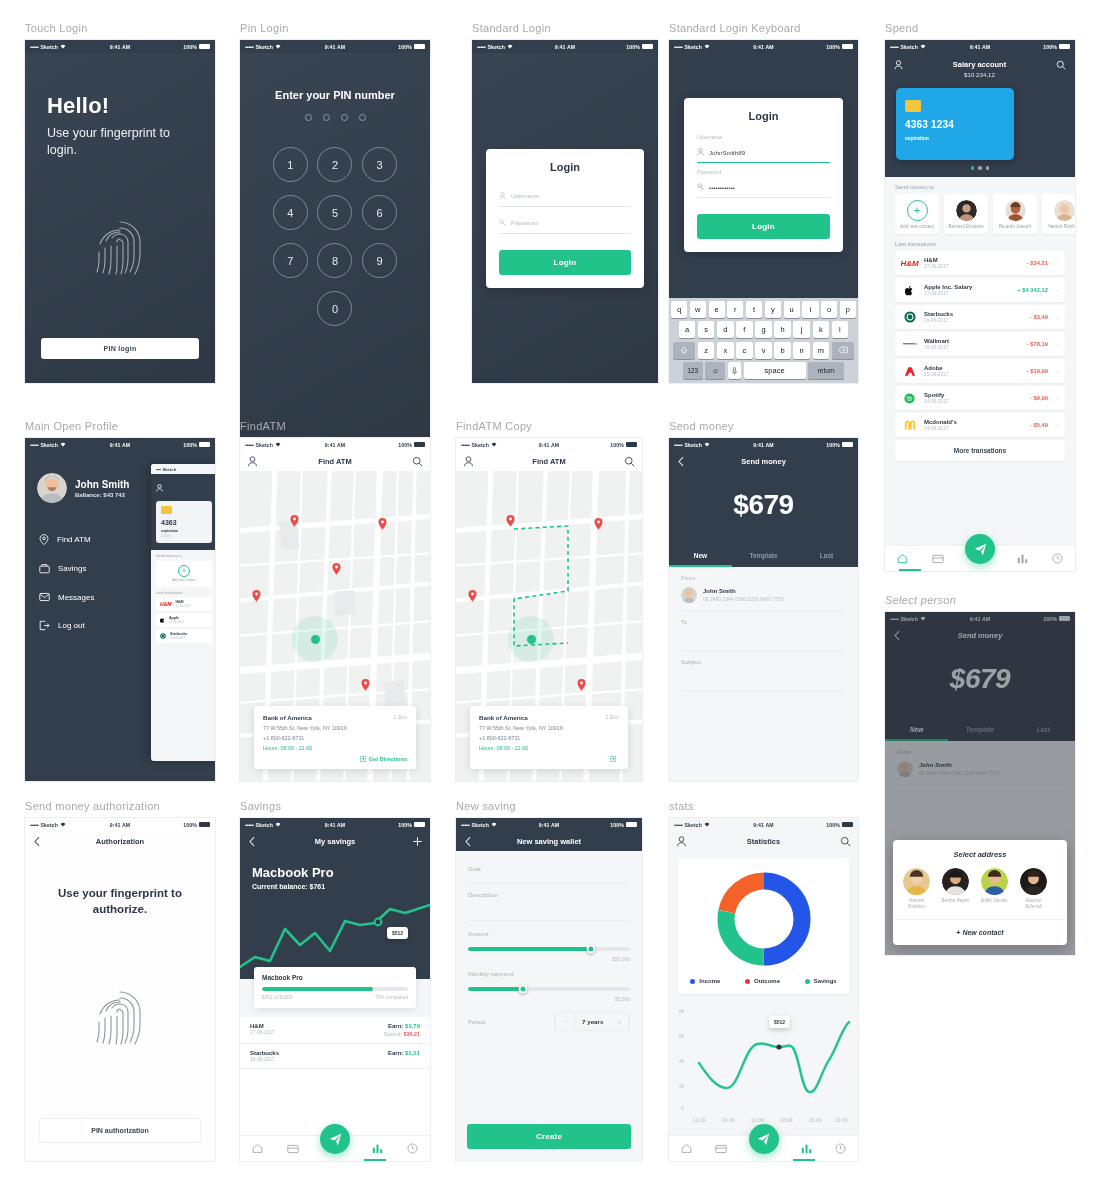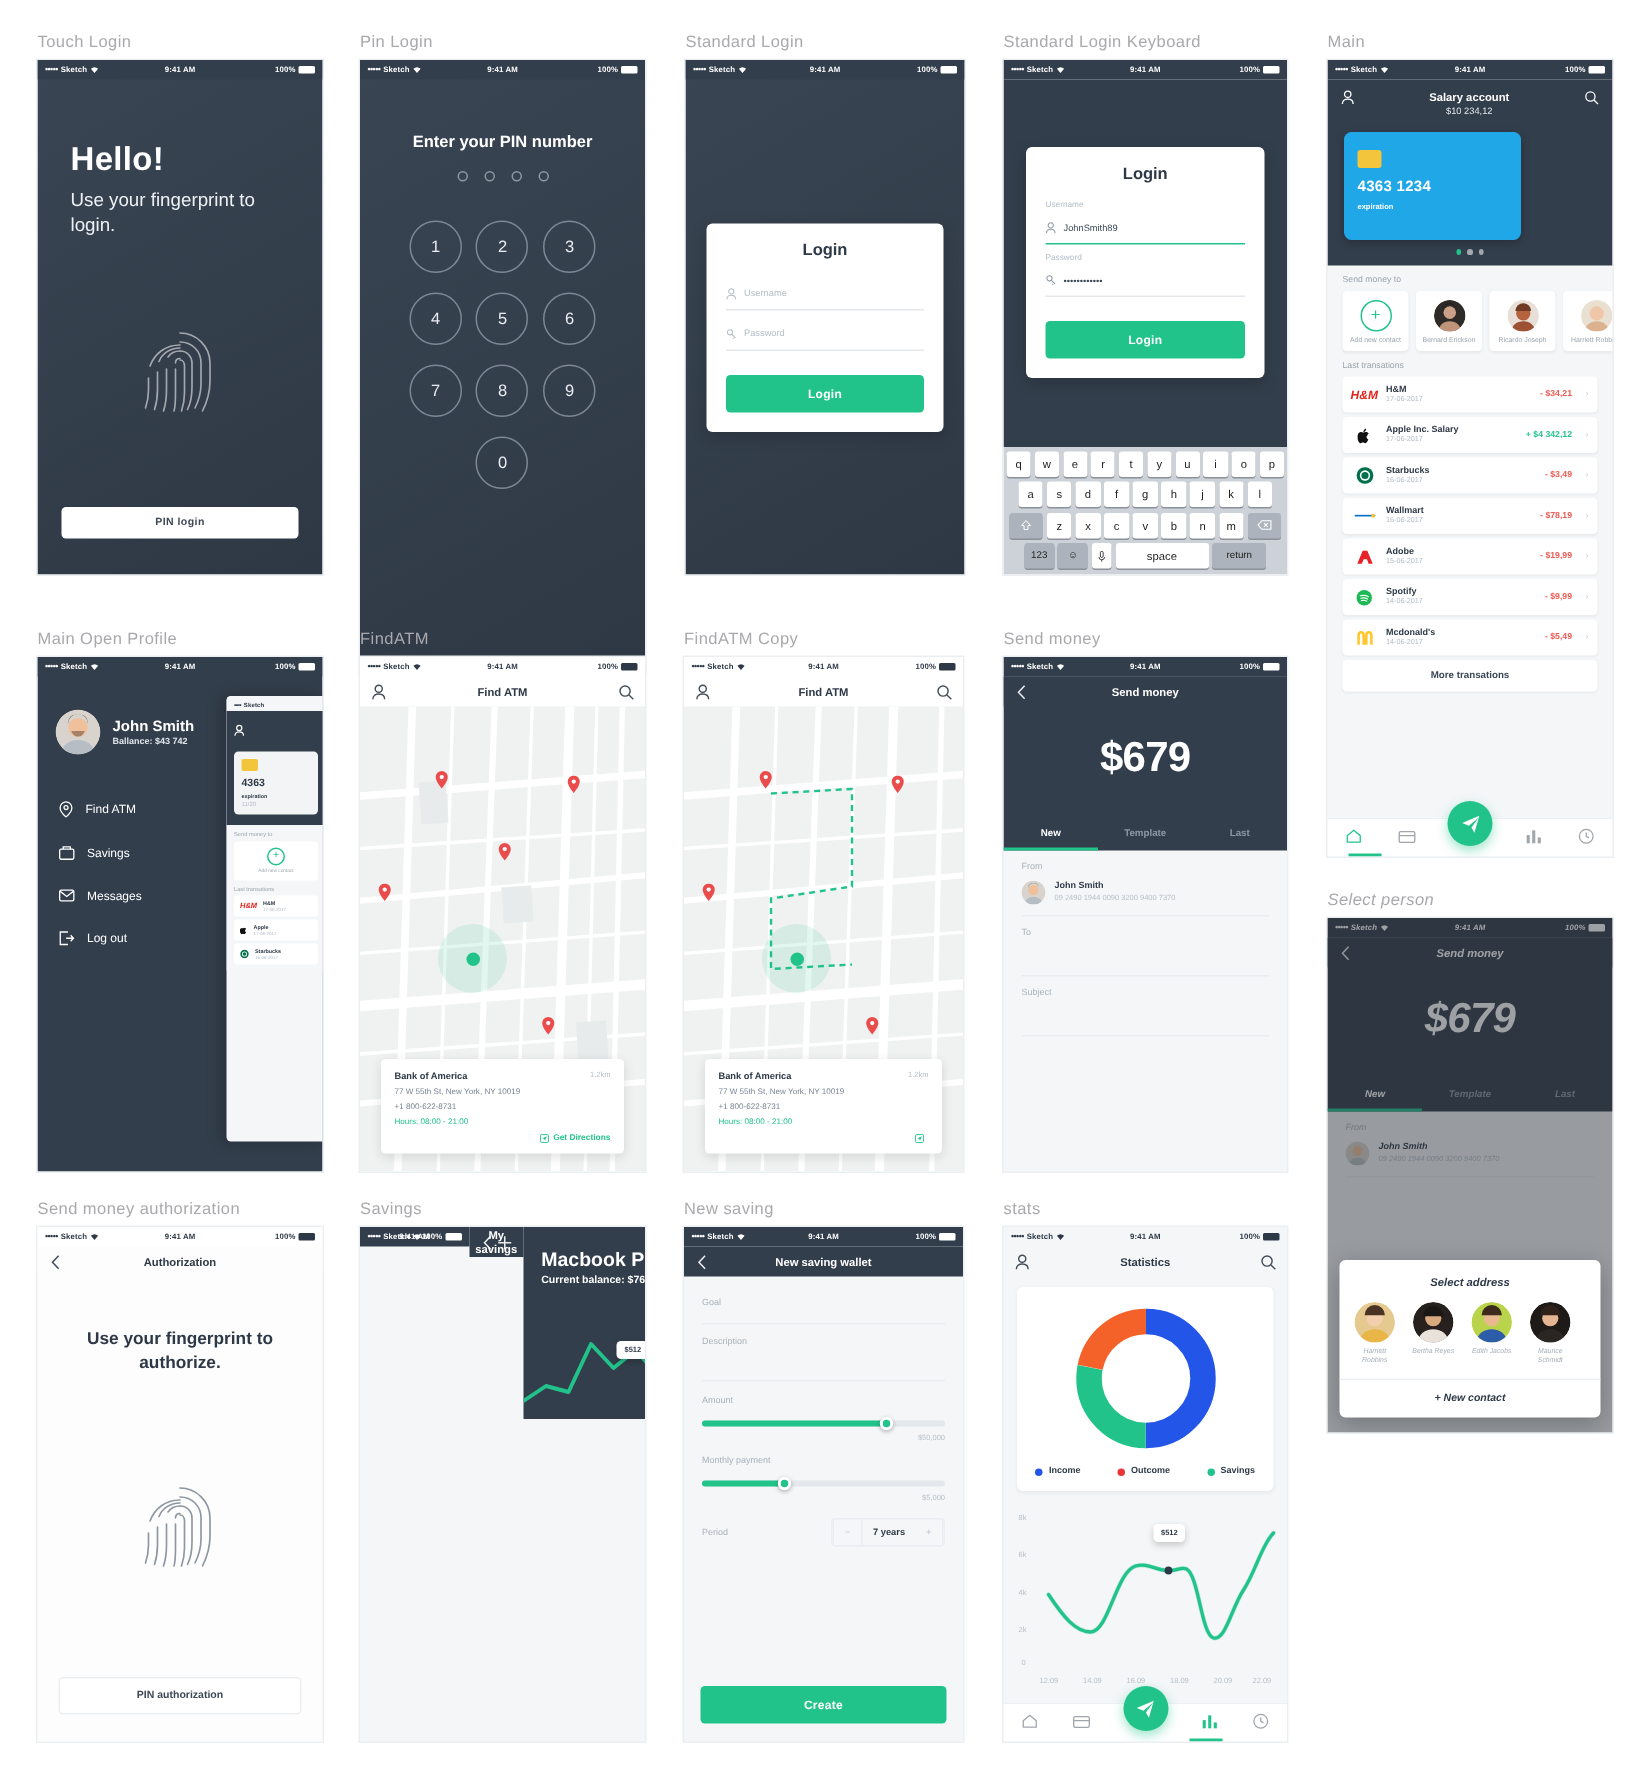--- a/index.html
+++ b/index.html
@@ -321,21 +321,21 @@
           <div class="key">7</div>
           <div class="key">8</div>
           <div class="key">9</div>
           <div class="key zero">0</div>
         </div>
       </div>
     </div>
   </div>
 </div>
 
-<div class="artboard" style="left:457px; top:22px;">
+<div class="artboard" style="left:472px; top:22px;">
   <div class="ab-label">Standard Login</div>
   <div class="phone" style="width:186px;height:343px;">
     <div class="dark-screen">
       <div class="statusbar sb-dark">
         <span class="sb-left">
               <span class="sb-dots">•••••</span>
               <span>Sketch</span>
           <svg width="6" height="5" viewBox="0 0 10 8">
                 <path d="M5 7.5 L1 3 A6 6 0 0 1 9 3 Z" fill="#fff"></path>
               </svg>
@@ -467,21 +467,21 @@
               </svg>
         </div>
         <div class="kb-key space">space</div>
         <div class="kb-key ret">return</div>
       </div>
     </div>
   </div>
 </div>
 
 <div class="artboard" style="left:885px; top:22px;">
-  <div class="ab-label">Main</div>
+  <div class="ab-label">Spend</div>
   <div class="phone" style="width:190px;height:531px;display:flex;flex-direction:column;background:#f4f6f8;">
     <div class="statusbar sb-dark">
       <span class="sb-left">
             <span class="sb-dots">•••••</span>
             <span>Sketch</span>
         <svg width="6" height="5" viewBox="0 0 10 8">
               <path d="M5 7.5 L1 3 A6 6 0 0 1 9 3 Z" fill="#fff"></path>
             </svg>
           </span>
       <span class="sb-time">9:41 AM</span>
@@ -1171,21 +1171,21 @@
       </svg>
     </div>
     <div style="padding:0 14px 18px;">
       <div style="background:#fff;border:1px solid #eceff2;border-radius:3px;text-align:center;font-size:7px;font-weight:bold;color:#3c4755;padding:8px 0;">PIN authorization</div>
     </div>
   </div>
 </div>
 
 <div class="artboard" style="left:240px; top:800px;">
   <div class="ab-label">Savings</div>
-  <div class="phone" style="width:190px;height:343px;display:flex;flex-direction:row;background:#f4f6f8;">
+  <div class="phone" style="width:190px;height:343px;display:flex;flex-direction:column;background:#f4f6f8;">
     <div class="statusbar sb-dark">
       <span class="sb-left">
             <span class="sb-dots">•••••</span>
             <span>Sketch</span>
         <svg width="6" height="5" viewBox="0 0 10 8">
               <path d="M5 7.5 L1 3 A6 6 0 0 1 9 3 Z" fill="#fff"></path>
             </svg>
           </span>
       <span class="sb-time">9:41 AM</span>
       <span class="sb-right">

